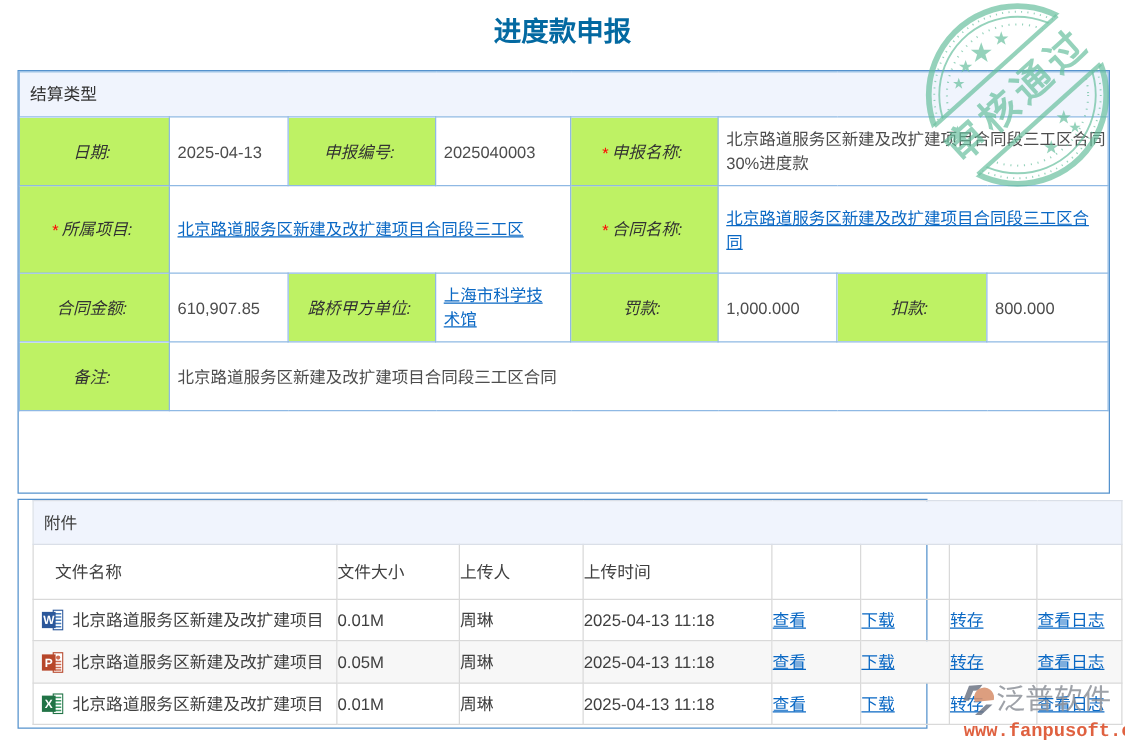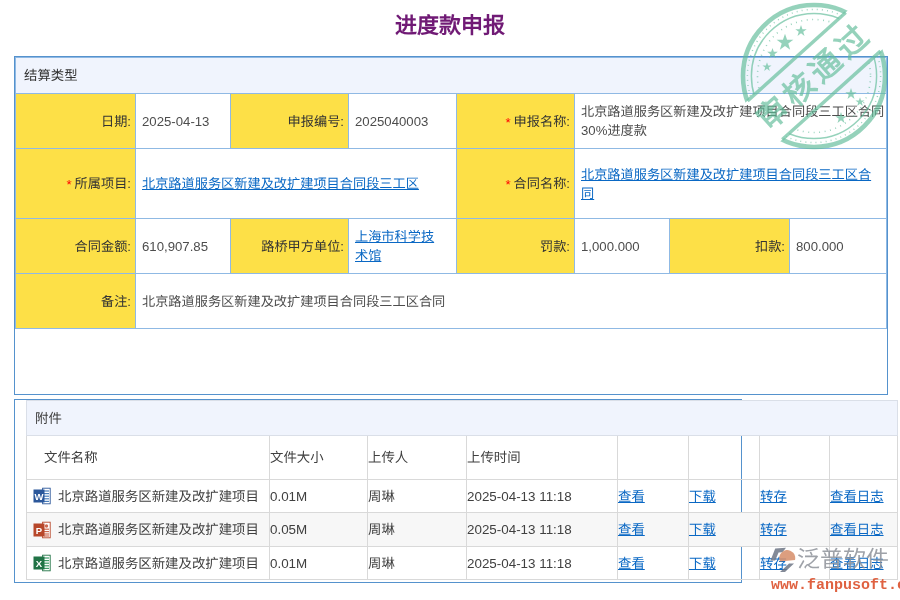--- a/index.html
+++ b/index.html
@@ -1,26 +1,26 @@
 <!DOCTYPE html>
 <html lang="zh-CN"><head>
 <meta charset="utf-8">
 <title>进度款申报</title>
 <style>
   * { margin:0; padding:0; box-sizing:border-box; }
   html,body { width:900px; height:600px; background:#fff; overflow:hidden; }
   body { font-family:"Liberation Sans", sans-serif; }
   .page { position:relative; width:900px; height:600px; }
   h1.title { position:absolute; left:0; top:7px; width:900px; text-align:center;
-    font-size:22px; font-weight:bold; color:#701a75; letter-spacing:0; }
+    font-size:22px; font-weight:bold; color:#0369a1; letter-spacing:0; }
   .tblwrap { position:absolute; border:1.5px solid #5592cd; }
   table { border-collapse:collapse; table-layout:fixed; width:871px; }
   td { border:1px solid #8fb9e4; font-size:13.2px; color:#4d4d4d; vertical-align:middle;
        line-height:19px; overflow:hidden; white-space:nowrap; }
-  td.lb { background:#fde047; text-align:right; padding-right:4px; color:#333; }
+  td.lb { background:#bef264; text-align:center; padding-right:4px; color:#333;font-style:italic; }
   td.vl { background:#fff; text-align:left; padding-left:6px; padding-right:4px; }
   .sechead { background:#f0f4fd; color:#333; font-size:13.4px; padding-left:8px; text-align:left; }
   .star { color:#ff0000; margin-right:3px; position:relative; top:1px; }
   a { color:#0a68c4; text-decoration:underline; }
   
   .att td { border:1px solid #d9d9d9; font-size:13.4px; color:#404040; }
   .att td.fn { text-align:left; padding-left:6px; }
   .att td.ct { text-align:left; }
   .att tr.alt td { background:#f7f7f7; }
   .fitem { display:flex; align-items:center; gap:7px; }

